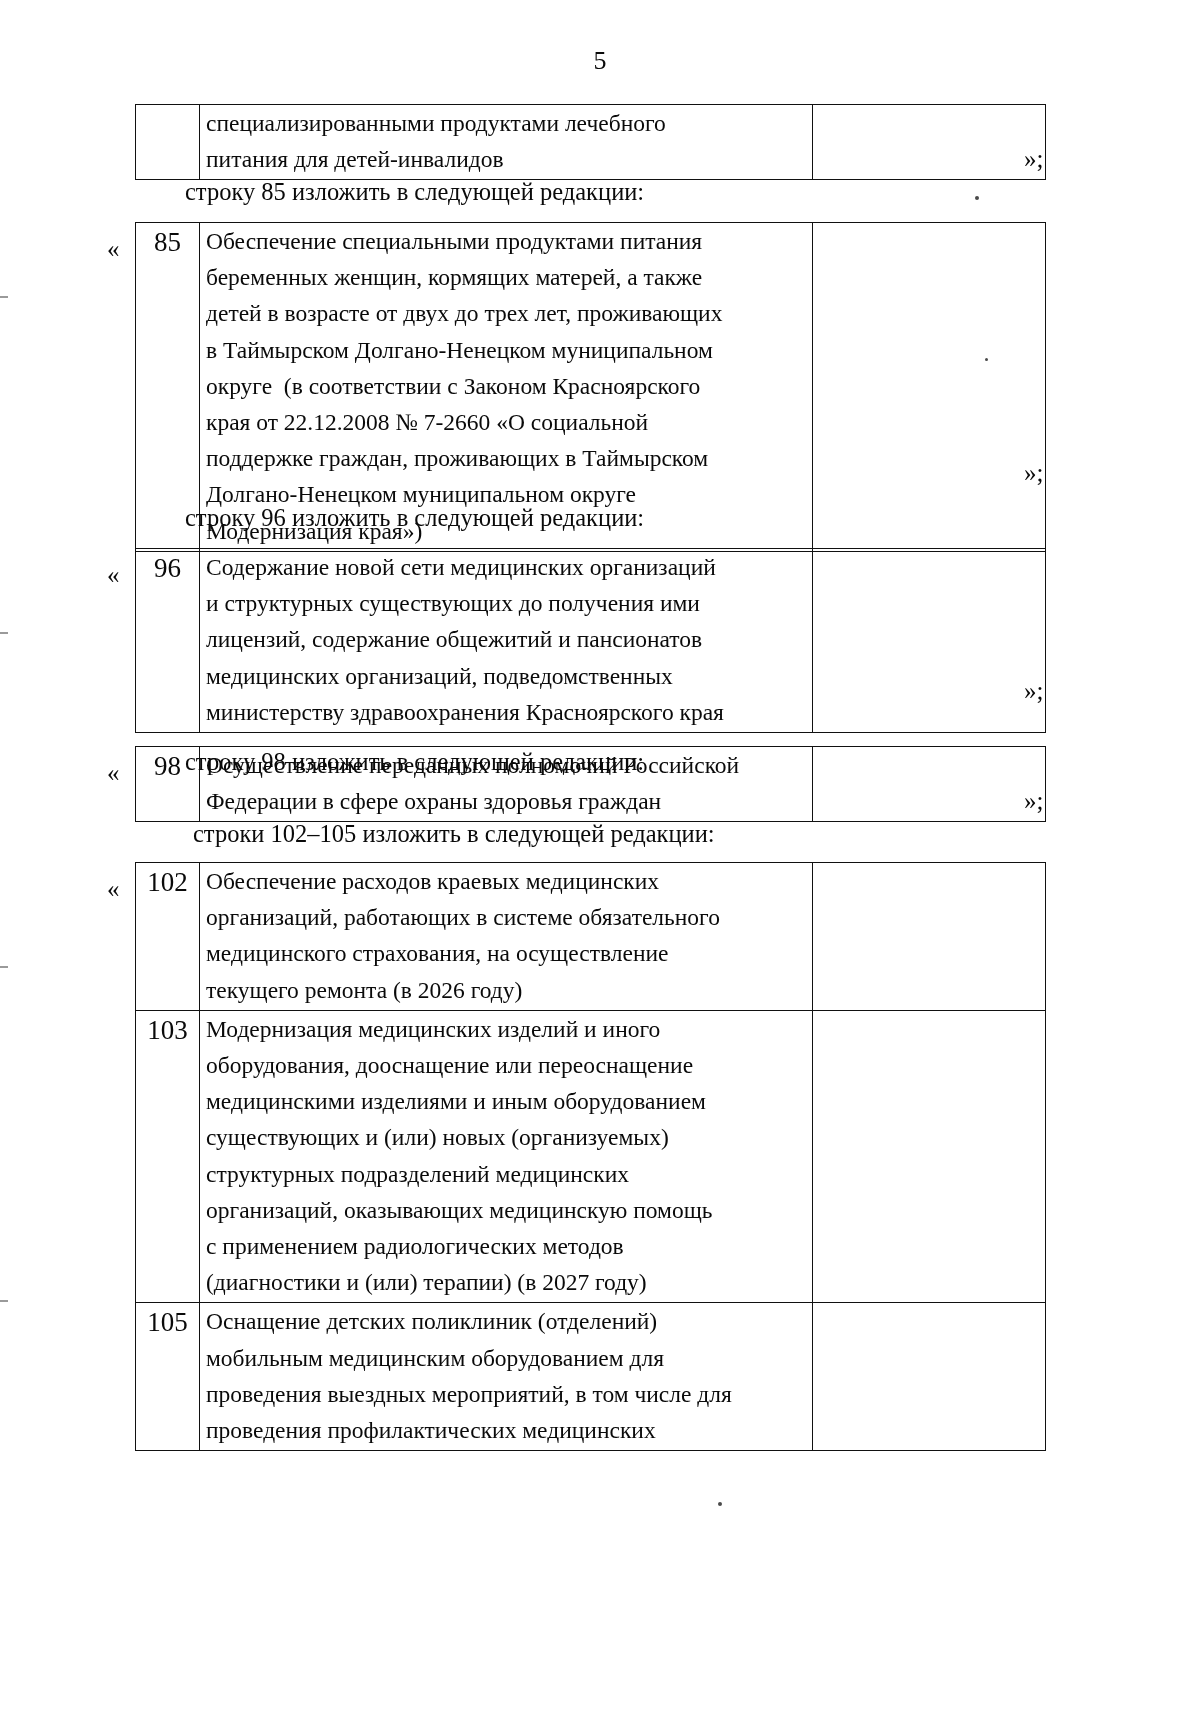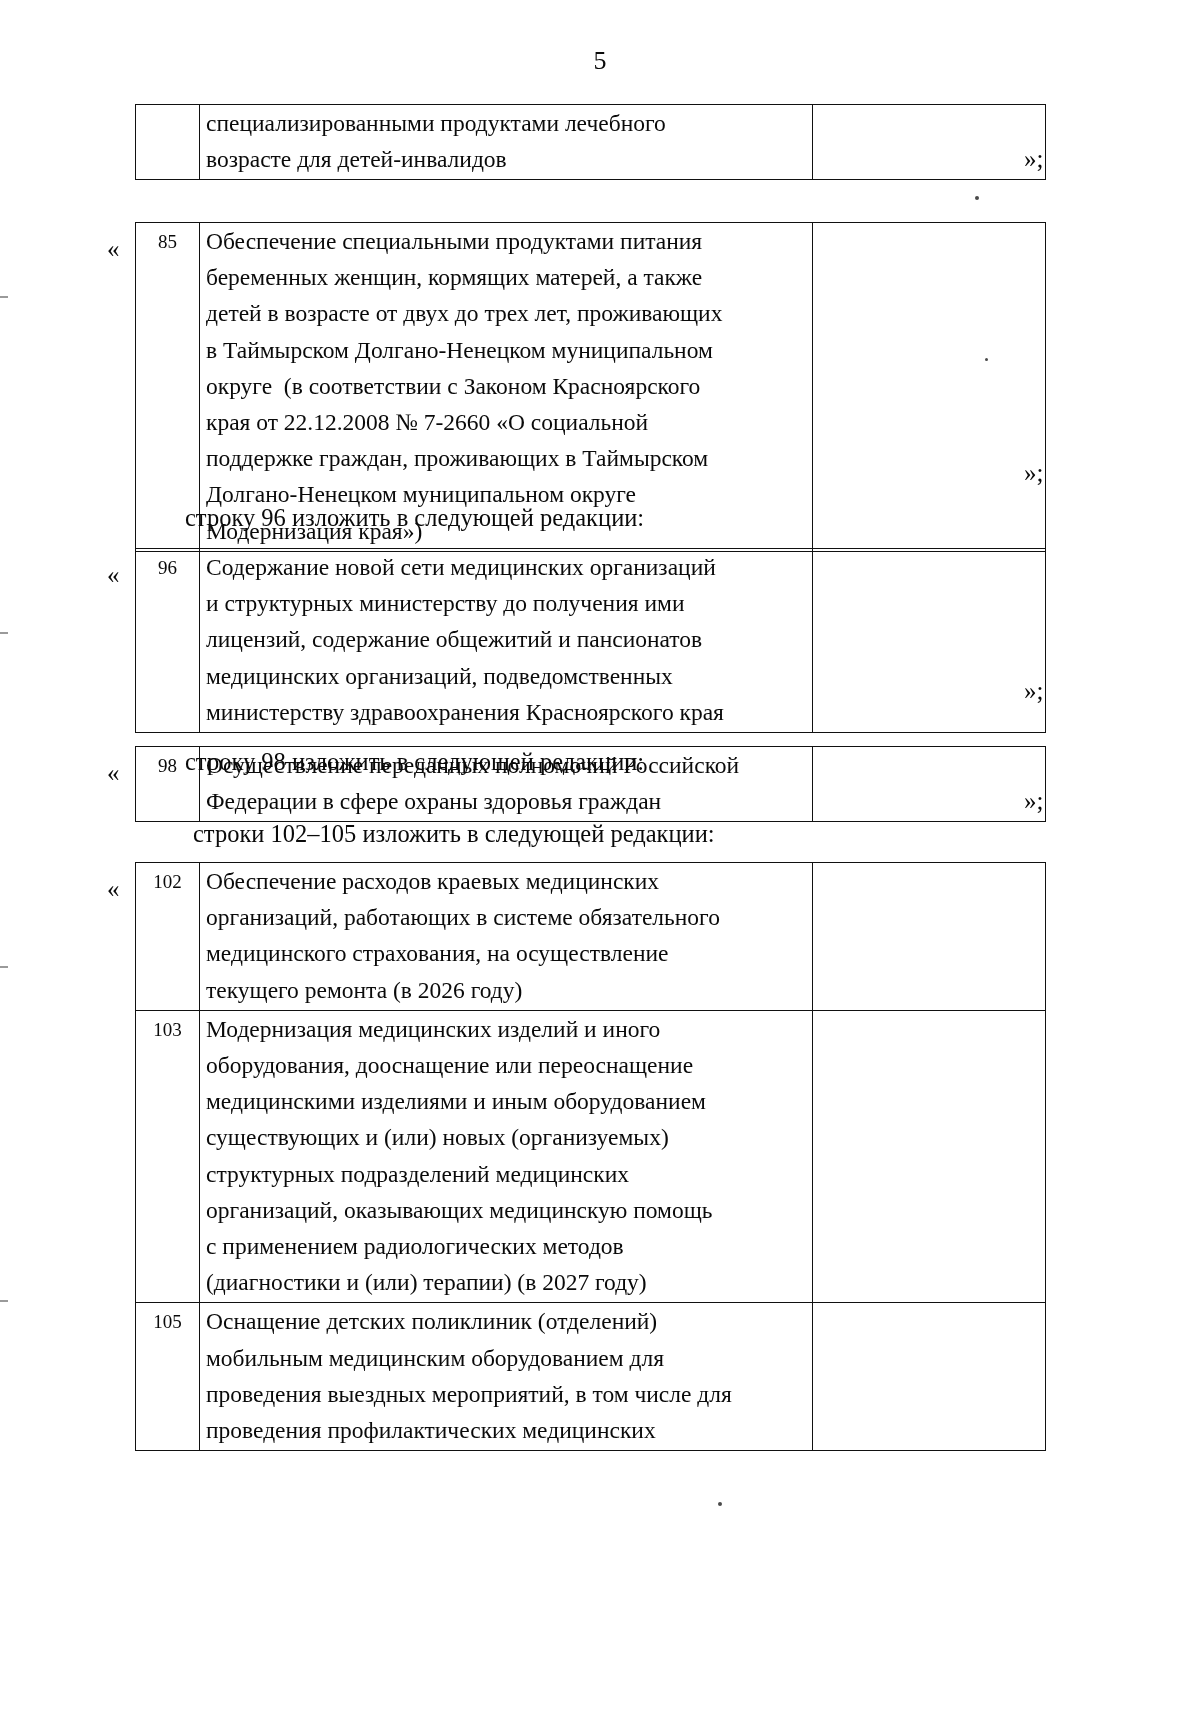--- a/index.html
+++ b/index.html
@@ -62,21 +62,21 @@
   .tbl td {
     border: 1.6px solid #111;
     vertical-align: top;
     padding: 0;
   }
 
   .col-num {
     width: 63px;
     text-align: center;
     padding-top: 1px !important;
-    font-size: 19px;
+    font-size: 27px;
   }
   .col-text {
     width: 600px;
     padding: 0 6px 2px 6px !important;
   }
   .col-empty {
     width: 232px;
   }
 
   .cell-lines {
@@ -118,30 +118,31 @@
   <div class="page-number">5</div>
 
   <div class="block" style="left:135px; top:104px;">
     <table class="tbl">
       <tbody>
           <tr>
         <td class="col-num"></td>
         <td class="col-text">
           <span class="cell-lines">
             <span>специализированными продуктами лечебного</span>
-            <span>возрасте для детей-инвалидов</span>
+            <span>питания для детей-инвалидов</span>
           </span>
         </td>
         <td class="col-empty"></td>
       </tr>
     </tbody>
       </table>
     <span class="close-quote" style="left:889px; top:42px;">»;</span>
   </div>
 
+  <div class="instruction" style="left:185px; top:180px;">строку 85 изложить в следующей редакции:</div>
 
   <div class="block" style="left:135px; top:222px;">
     <span class="open-quote" style="left:-28px; top:14px;">«</span>
     <table class="tbl">
       <tbody>
           <tr>
         <td class="col-num">85</td>
         <td class="col-text">
           <span class="cell-lines">
             <span>Обеспечение специальными продуктами питания</span>
@@ -166,21 +167,21 @@
 
   <div class="block" style="left:135px; top:548px;">
     <span class="open-quote" style="left:-28px; top:14px;">«</span>
     <table class="tbl">
       <tbody>
           <tr>
         <td class="col-num">96</td>
         <td class="col-text">
           <span class="cell-lines">
             <span>Содержание новой сети медицинских организаций</span>
-            <span>и структурных министерству до получения ими</span>
+            <span>и структурных существующих до получения ими</span>
             <span>лицензий, содержание общежитий и пансионатов</span>
             <span>медицинских организаций, подведомственных</span>
             <span>министерству здравоохранения Красноярского края</span>
           </span>
         </td>
         <td class="col-empty"></td>
       </tr>
     </tbody>
       </table>
     <span class="close-quote" style="left:889px; top:130px;">»;</span>

